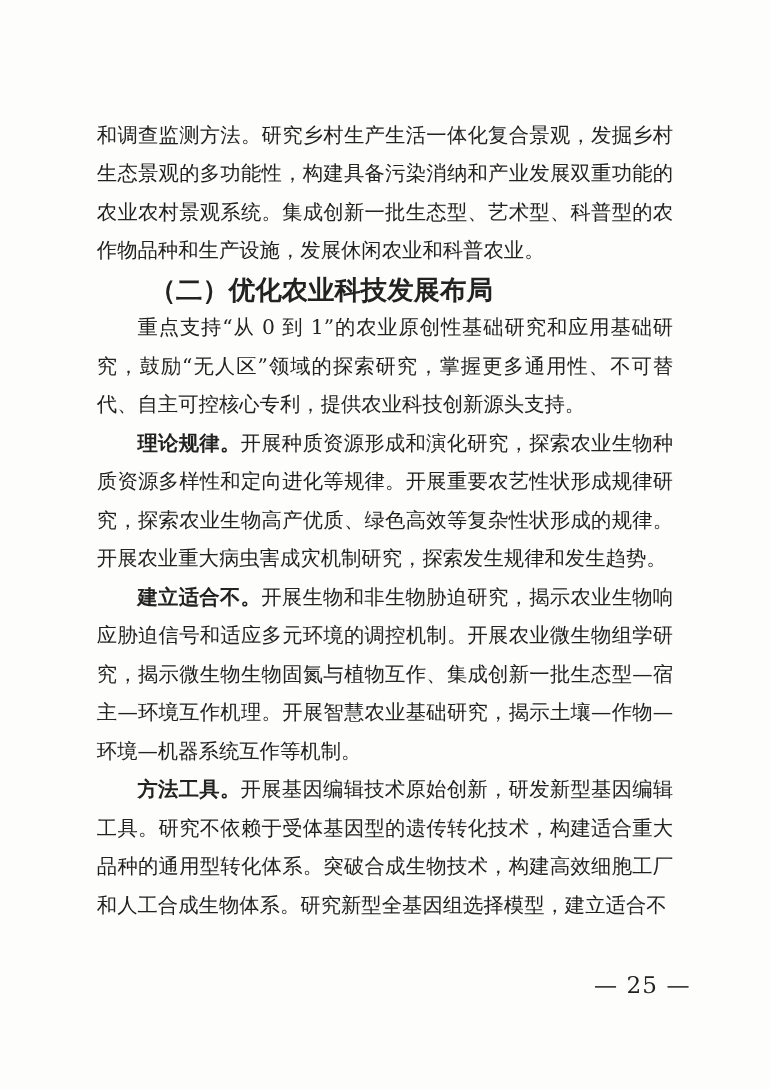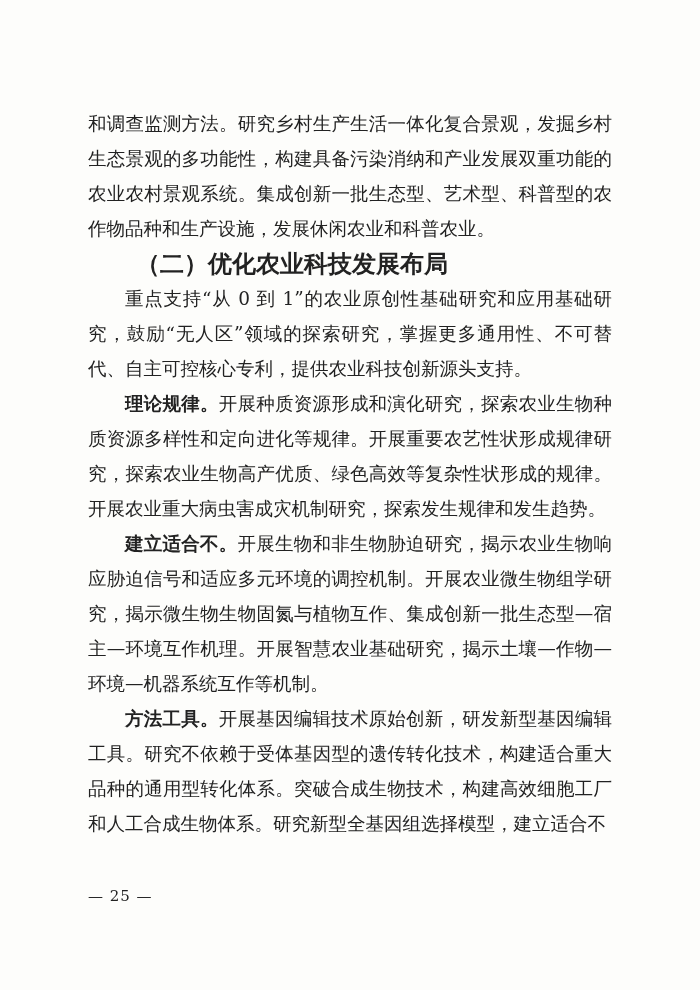--- a/index.html
+++ b/index.html
@@ -41,25 +41,25 @@
     font-weight: bold;
     font-size: 24px;
     text-align: left;
   }
   .lead {
     font-weight: bold;
     margin-top: 26px;
   }
   .footer-line {
     position: absolute;
-    left: 88px;
+    left: 104px;
     top: 884px;
     width: 524px;
-    text-align: left;
-    font-size: 15px;
+    text-align: right;
+    font-size: 21px;
     line-height: 24px;
     color: var(--ink, #222222);
     letter-spacing: 1px;
   }
 </style>
 </head>
 <body>
 
 <div class="page">
   <div class="doc-body">

